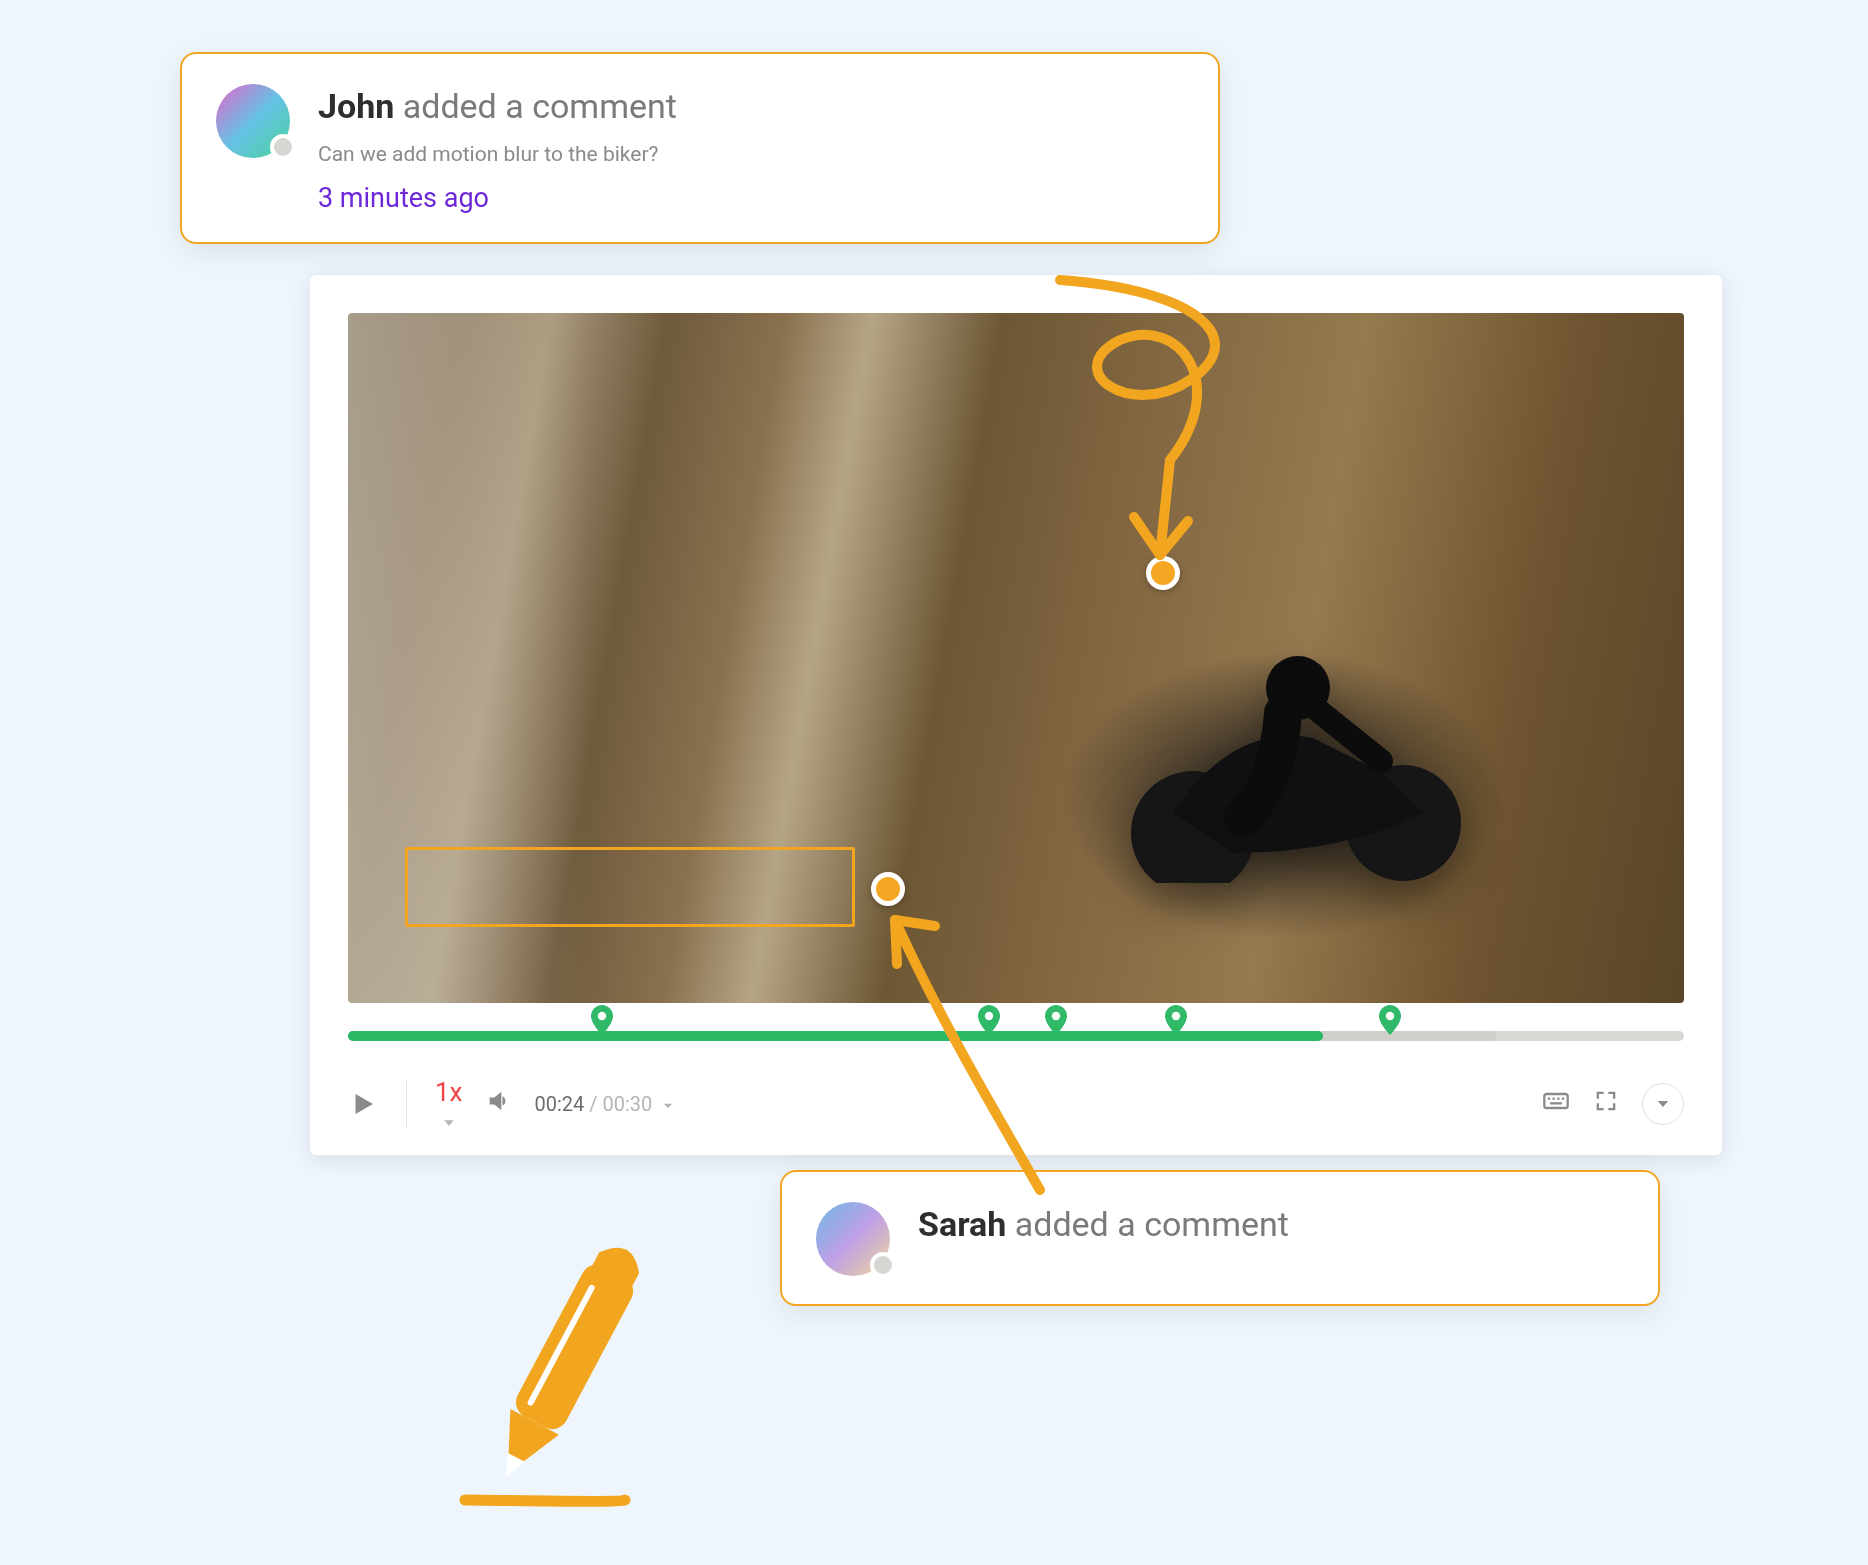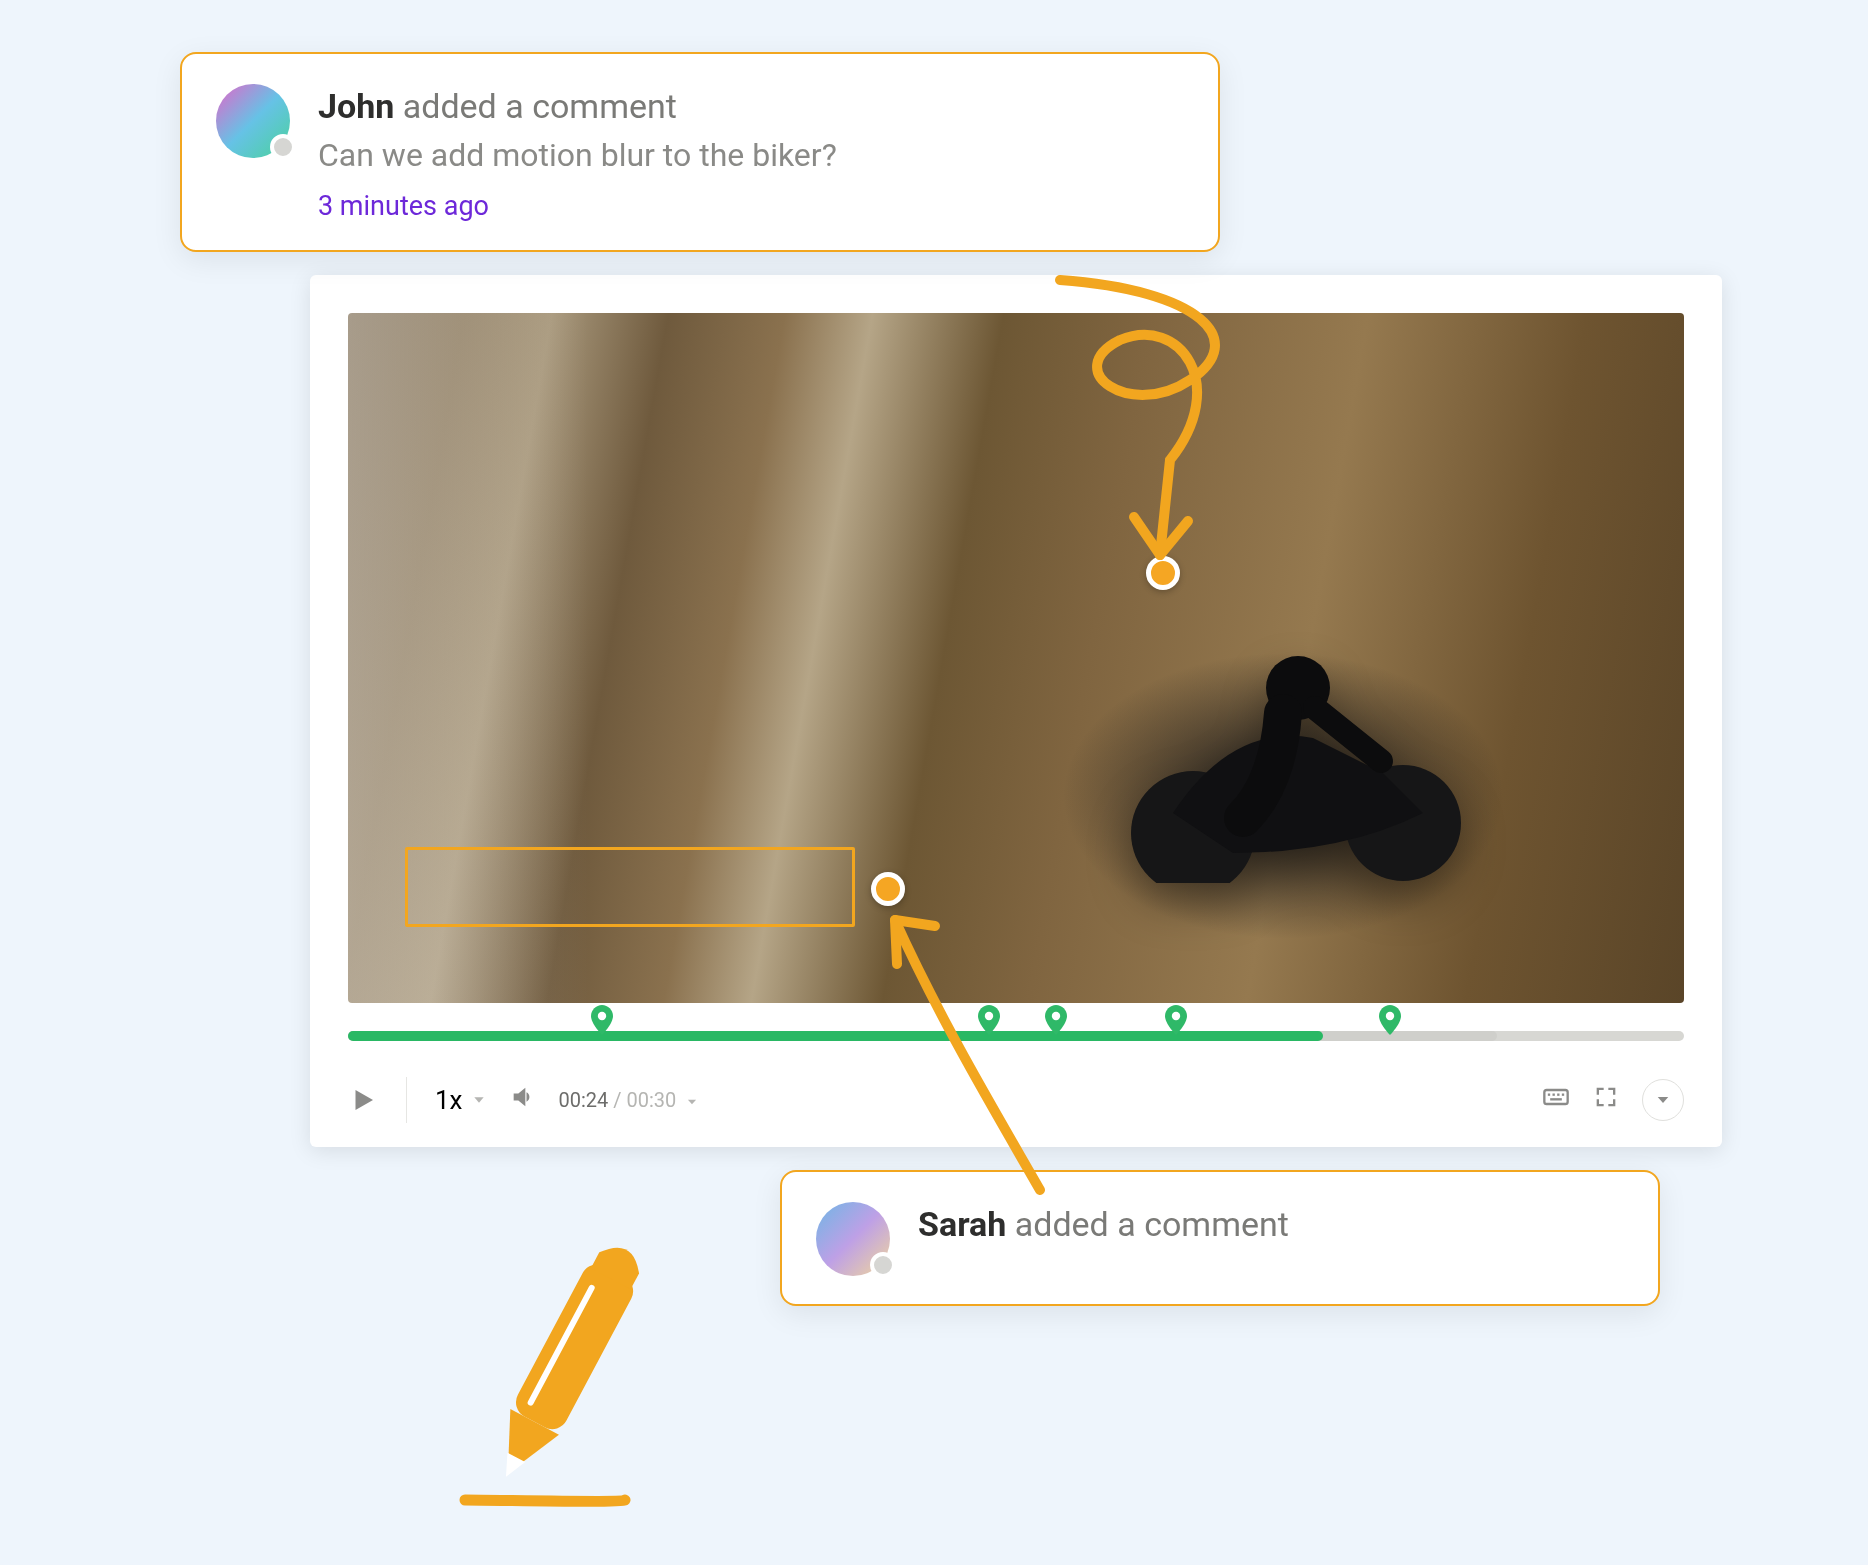--- a/index.html
+++ b/index.html
@@ -109,21 +109,21 @@
     margin-top: 36px;
     gap: 22px;
     color: #8b8b89;
     font-size: 24px;
   }
   .ctrl-divider {
     width: 1px; height: 46px; background: #e6e6e3;
     margin: 0 6px;
   }
   .play-btn svg { width: 30px; height: 30px; display:block; fill:#8b8b89; }
-  .speed { display:flex; align-items:center; gap:8px; color:#000000; font-size:26px; }
+  .speed { display:flex; align-items:center; gap:8px; color:#ef4444; font-size:26px;flex-direction:column; }
   .speed .chev { width:16px; height:16px; fill:#b5b5b2; }
   .vol svg { width:28px; height:28px; fill:#8b8b89; }
   .timecode { font-size:20px; }
   .timecode .cur { color:#6d6d6b; }
   .timecode .dur { color:#b5b5b2; }
   .controls .spacer { flex:1; }
   .kbd svg, .fs svg { width:28px; height:28px; fill:#8b8b89; }
   .more-btn {
     width:42px; height:42px; border-radius:50%;
     border:1px solid #e0e0dd; display:flex; align-items:center; justify-content:center;
@@ -152,21 +152,21 @@
   }
   .status-dot {
     position:absolute; right:-6px; bottom:-2px;
     width:26px; height:26px; border-radius:50%;
     background:#d6d6d3; border:4px solid #fff;
   }
   .comment-body { color:#444; }
   .comment-title { font-size:34px; line-height:1.3; }
   .comment-title .author { font-weight:700; color:#2e2e2d; }
   .comment-title .action { color:#7a7a77; font-weight:400; }
-  .comment-text { font-size:32px; color:#8a8a87; margin-top:8px; }
+  .comment-text { font-size:21px; color:#8a8a87; margin-top:14px; }
   .comment-time { font-size:27px; color:#6d28d9; margin-top:16px; }
 
   
   .scribble { position:absolute; pointer-events:none; }
 
 </style>
 </head>
 <body>
 
 <div class="player-card">

